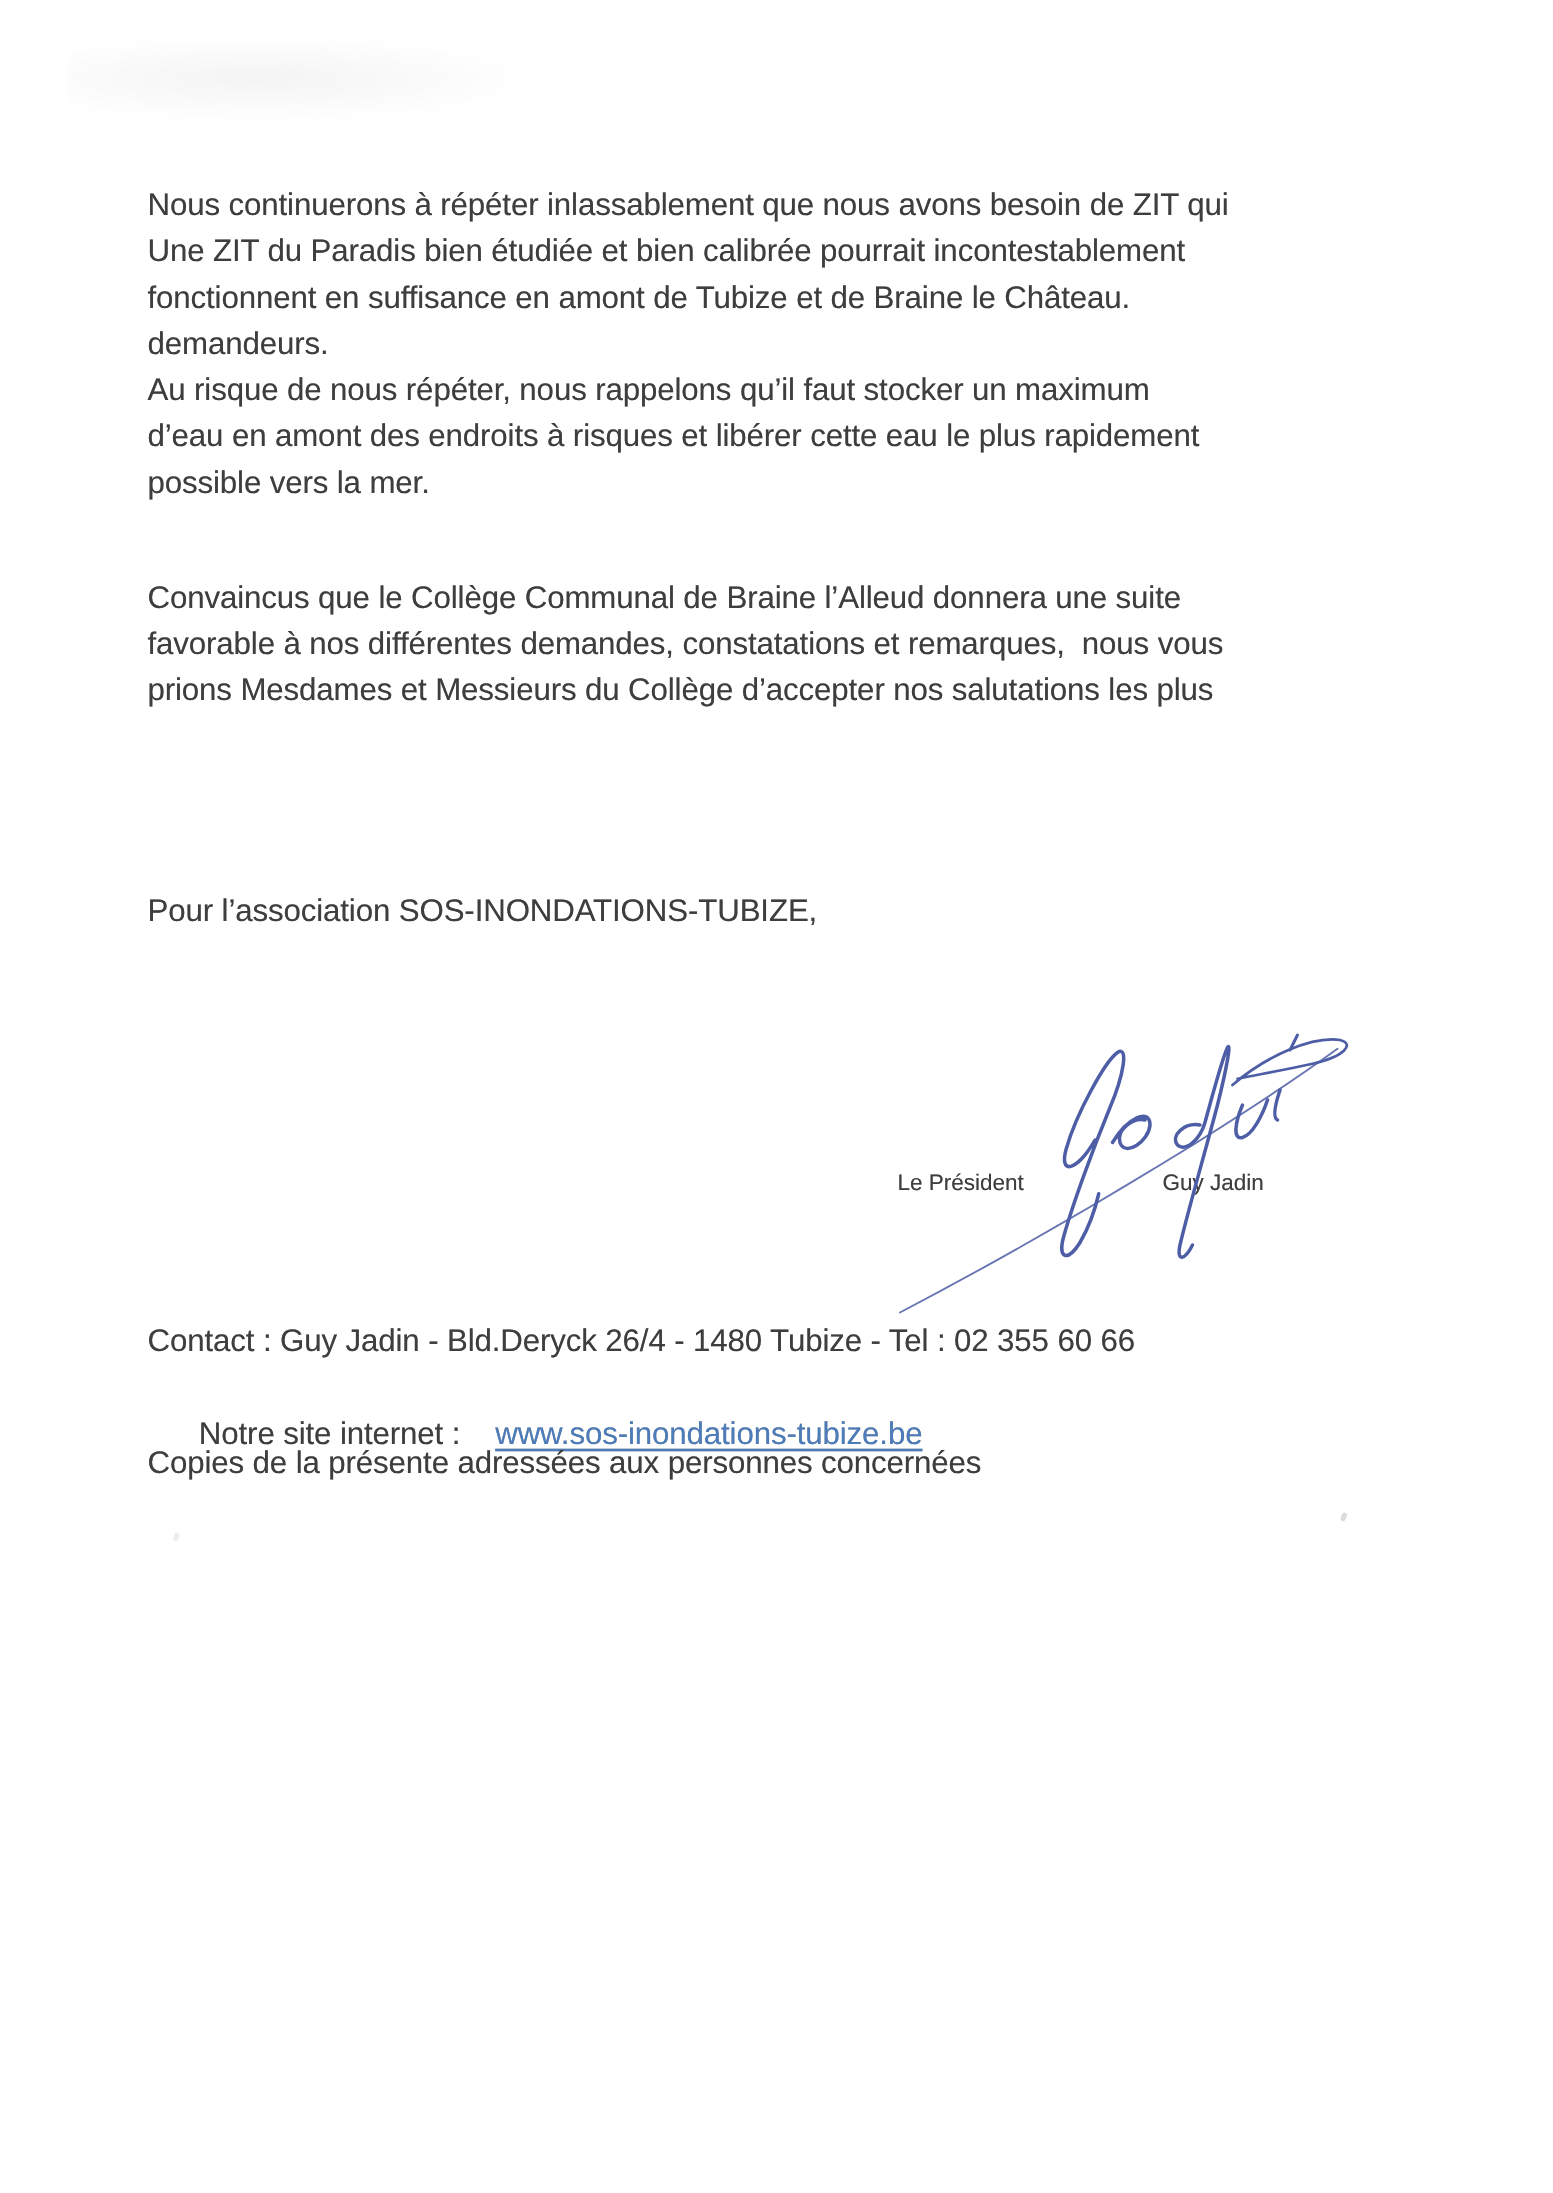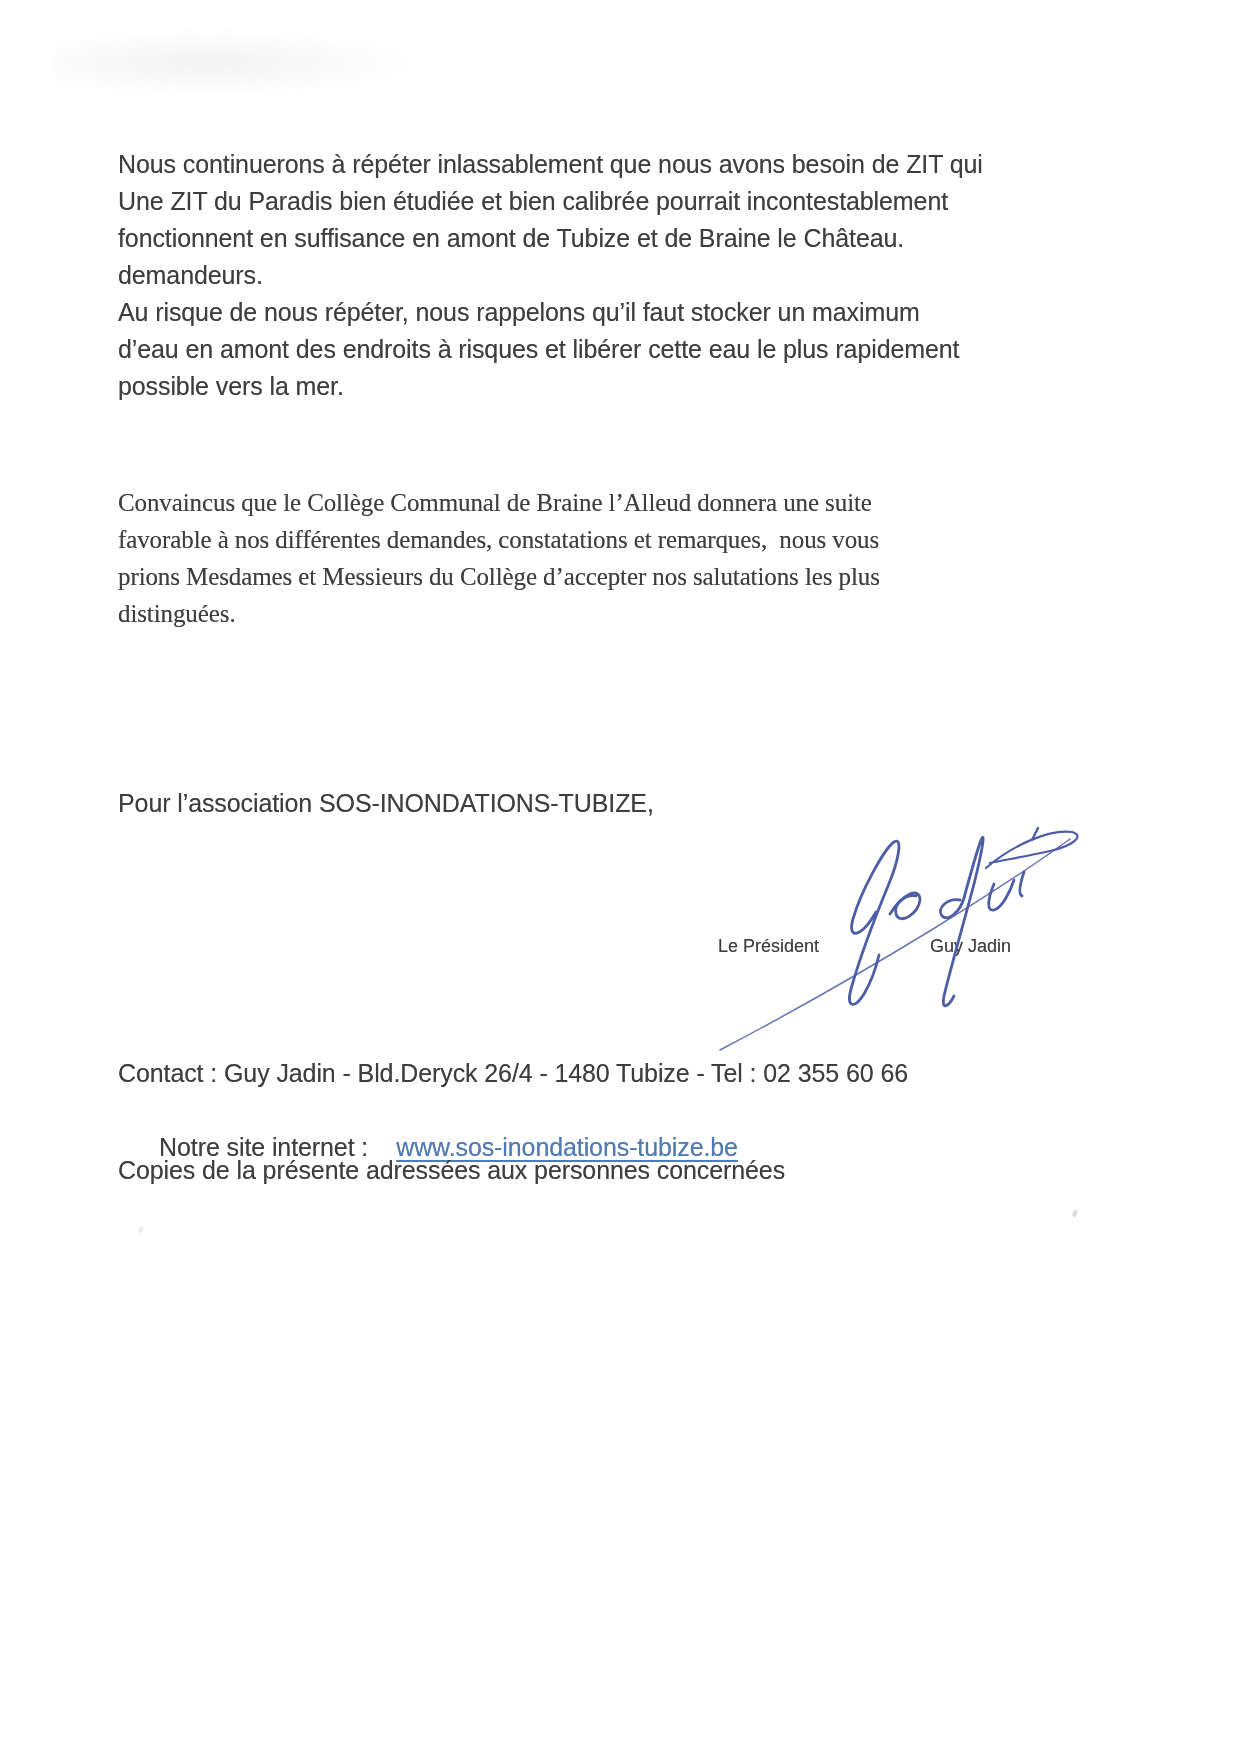--- a/index.html
+++ b/index.html
@@ -80,28 +80,27 @@
   <div class="block" style="top:146px;">
     <div class="line">Nous continuerons à répéter inlassablement que nous avons besoin de ZIT qui</div>
     <div class="line">Une ZIT du Paradis bien étudiée et bien calibrée pourrait incontestablement</div>
     <div class="line">fonctionnent en suffisance en amont de Tubize et de Braine le Château.</div>
     <div class="line">demandeurs.</div>
     <div class="line">Au risque de nous répéter, nous rappelons qu’il faut stocker un maximum</div>
     <div class="line">d’eau en amont des endroits à risques et libérer cette eau le plus rapidement</div>
     <div class="line">possible vers la mer.</div>
   </div>
 
-  <div class="block" style="top:484px;font-family:Liberation Serif, serif;">
+  <div class="block" style="top:460px;">
     <div class="line">Convaincus que le Collège Communal de Braine l’Alleud donnera une suite</div>
     <div class="line">favorable à nos différentes demandes, constatations et remarques,  nous vous</div>
     <div class="line">prions Mesdames et Messieurs du Collège d’accepter nos salutations les plus</div>
-    <div class="line">distinguées.</div>
   </div>
 
-  <div class="block" style="top:785px;">
+  <div class="block" style="top:711px;">
     <div class="line">Pour l’association SOS-INONDATIONS-TUBIZE,</div>
   </div>
 
   <span class="sig-label" style="left:718px; top:928px;">Le Président</span>
   <span class="sig-label" style="left:930px; top:928px;">Guy Jadin</span>
 
   <svg class="signature-svg" viewBox="0 0 400 270" aria-hidden="true">
     <g id="sig-group" fill="none" stroke="#4d5da6" stroke-linecap="round" stroke-linejoin="round">
 
       <path stroke-width="1.5" opacity="0.85" d="M 372 47 C 310 92 180 175 22 258"></path>

